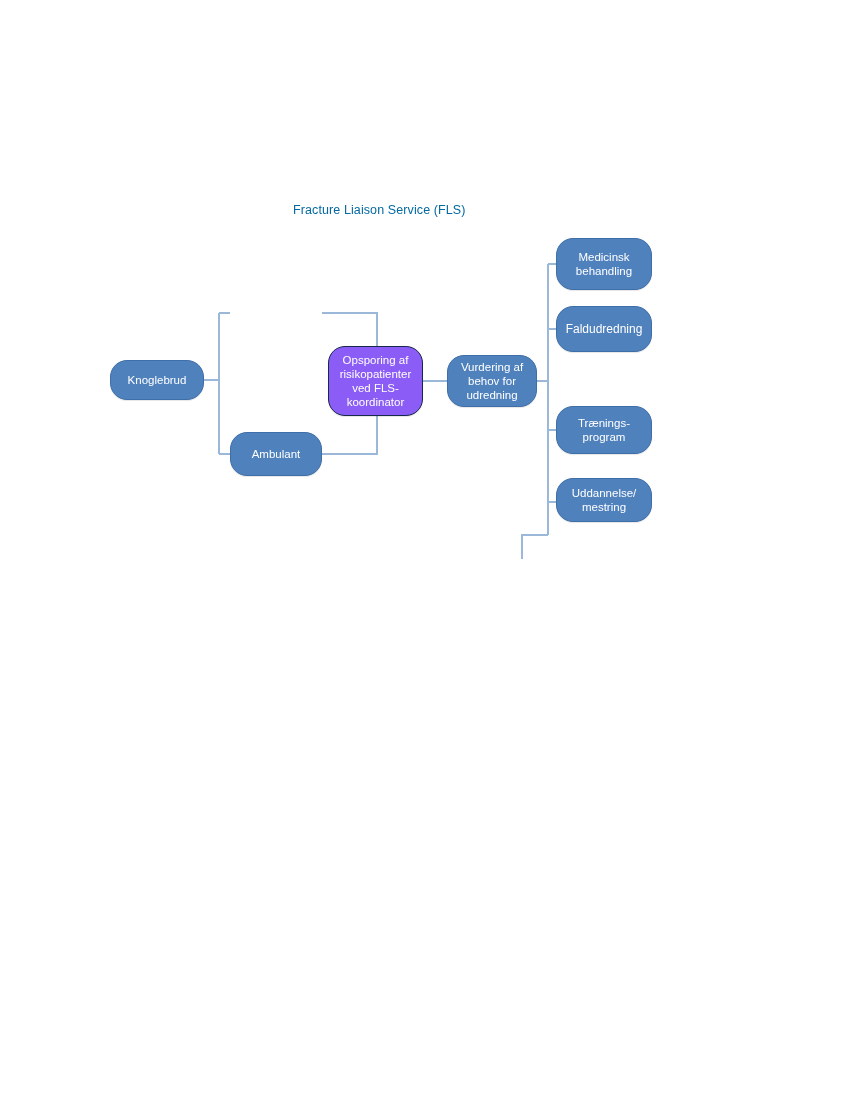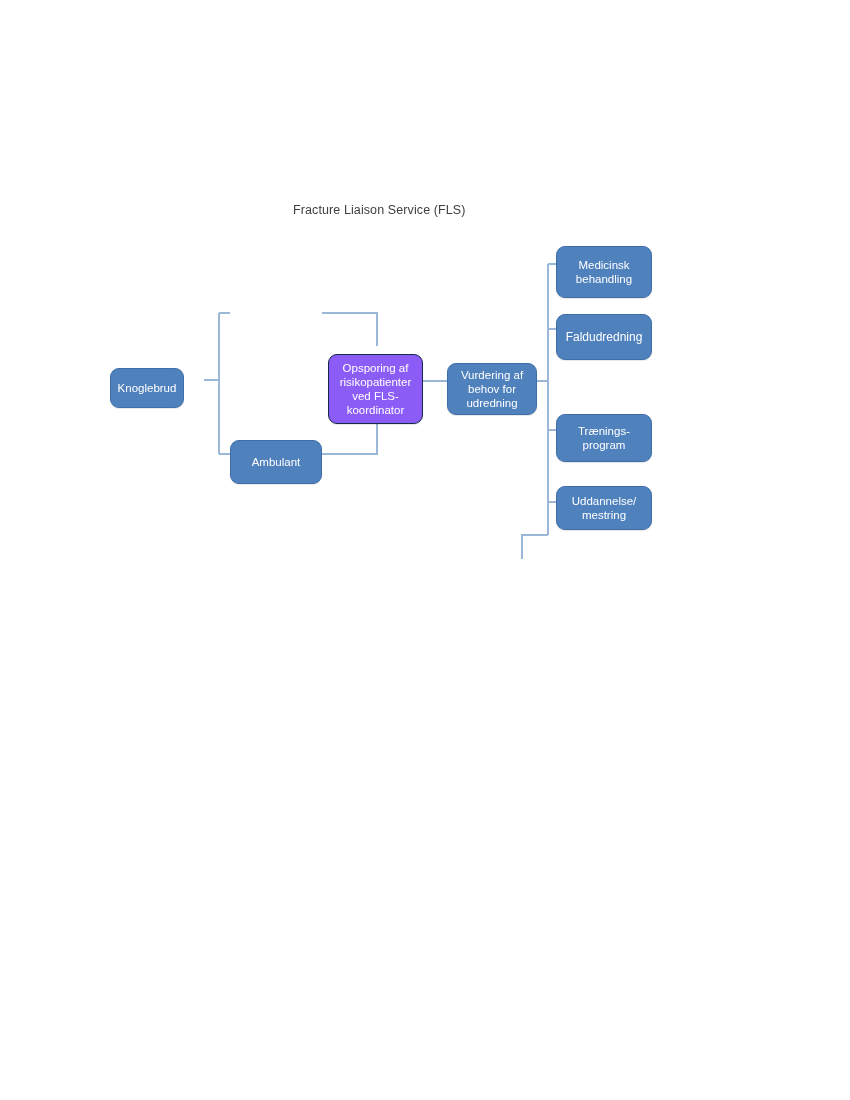--- a/index.html
+++ b/index.html
@@ -26,52 +26,51 @@
     width: 850px;
     height: 1100px;
     pointer-events: none;
   }
   .diagram-title {
     position: absolute;
     left: 293px;
     top: 203px;
     width: 260px;
     font-size: 12.5px;
-    color: #404040;
+    color: #0369a1;
     letter-spacing: 0.1px;
     white-space: nowrap;
   }
   .node {
     position: absolute;
     box-sizing: border-box;
     display: flex;
     align-items: center;
     justify-content: center;
     text-align: center;
-    border-radius: 9px;
+    border-radius: 17px;
     color: #ffffff;
     line-height: 1.22;
     padding: 2px 5px;
     background: #4f81bd;
     border: 1px solid #3f6fa8;
     box-shadow: 0 1px 1px rgba(0,0,0,0.10);
-    margin-top: 8px;
   }
   .node.dark {
     background: #8b5cf6;
     border: 1px solid #16294a;
   }
   .node .label {
     display: block;
     width: 100%;
     white-space: pre-line;
   }
 
   
-  #node-knoglebrud   { left: 110px; top: 360px; width: 74px;  height: 40px; font-size: 11.5px; justify-content: flex-end; }
+  #node-knoglebrud   { left: 110px; top: 360px; width: 94px;  height: 40px; font-size: 11.5px; justify-content: flex-end; }
   #node-indlaeggelse { left: 230px; top: 291px; width: 92px;  height: 44px; font-size: 11.5px; }
   #node-ambulant     { left: 230px; top: 432px; width: 92px;  height: 44px; font-size: 11.5px; }
   #node-opsporing    { left: 328px; top: 346px; width: 95px;  height: 70px; font-size: 11.5px; }
   #node-vurdering    { left: 447px; top: 355px; width: 90px;  height: 52px; font-size: 11.5px; }
   #node-medicinsk    { left: 556px; top: 238px; width: 96px;  height: 52px; font-size: 11.5px; }
   #node-fald         { left: 556px; top: 306px; width: 96px;  height: 46px; font-size: 12px; }
   #node-traening     { left: 556px; top: 406px; width: 96px;  height: 48px; font-size: 11.5px; }
   #node-uddannelse   { left: 556px; top: 478px; width: 96px;  height: 44px; font-size: 11.5px; }
   #node-behandlings  { left: 393px; top: 559px; width: 259px; height: 40px; font-size: 11.5px; }
 </style>

